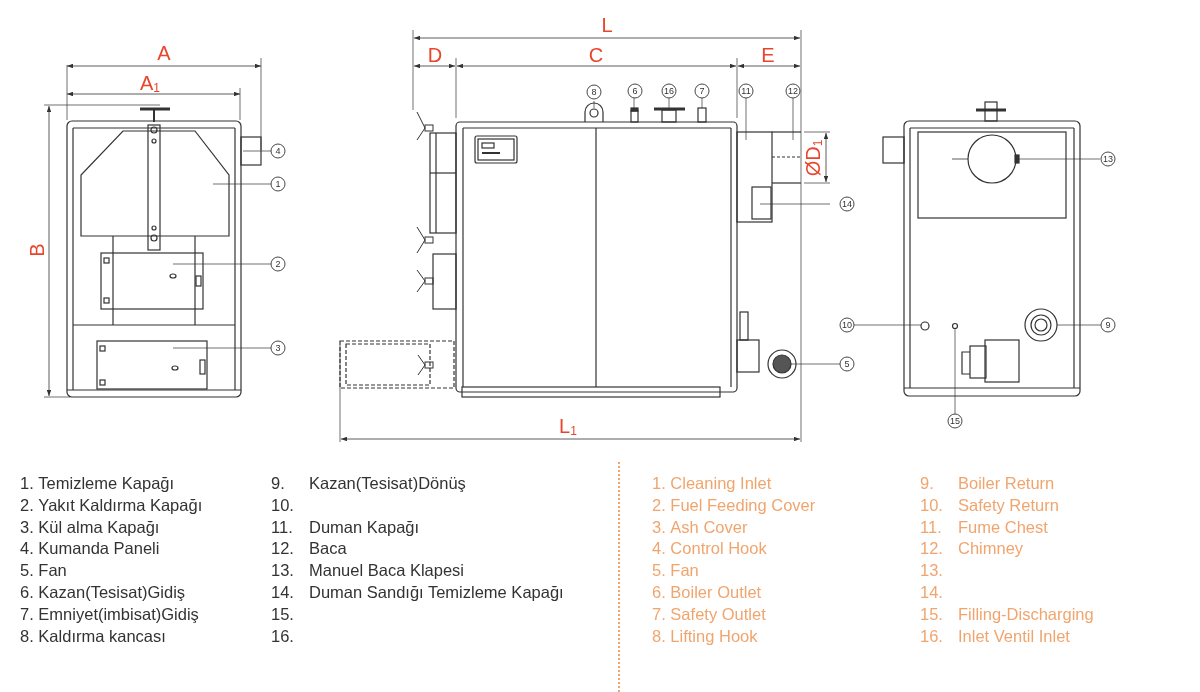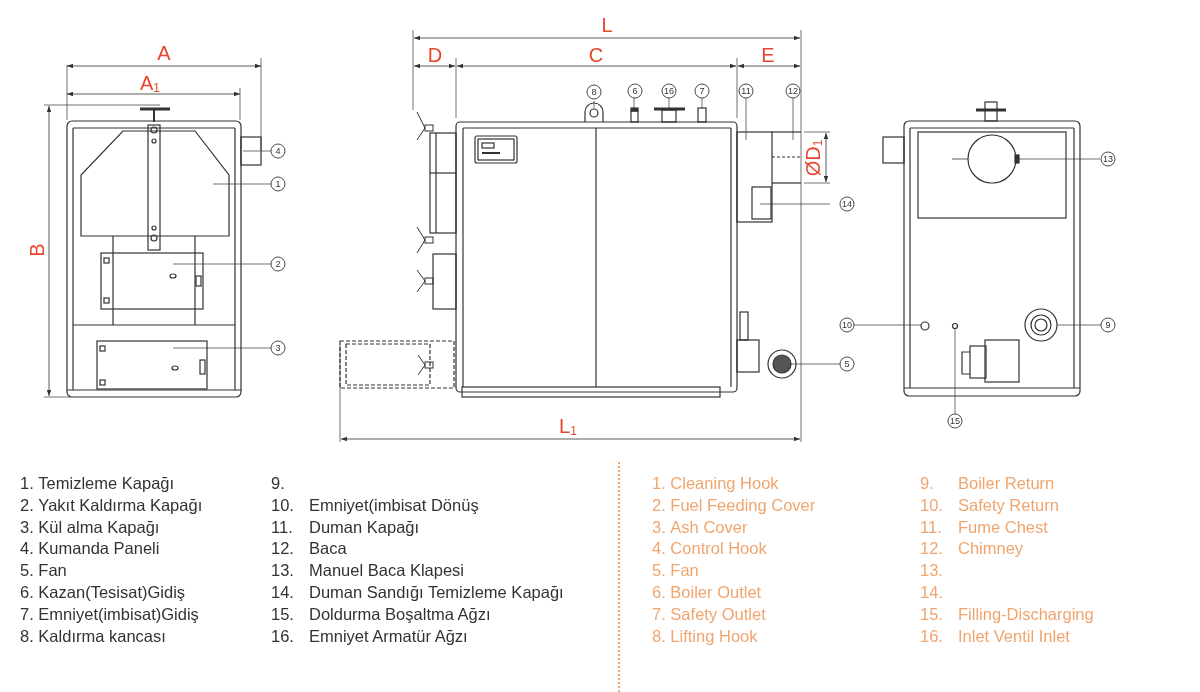--- a/index.html
+++ b/index.html
@@ -252,55 +252,53 @@
   <div class="row"><span class="num">4.</span>&nbsp;<span>Kumanda Paneli</span></div>
   <div class="row"><span class="num">5.</span>&nbsp;<span>Fan</span></div>
   <div class="row"><span class="num">6.</span>&nbsp;<span>Kazan(Tesisat)Gidiş</span></div>
   <div class="row"><span class="num">7.</span>&nbsp;<span>Emniyet(imbisat)Gidiş</span></div>
   <div class="row"><span class="num">8.</span>&nbsp;<span>Kaldırma kancası</span></div>
 </div>
 
 <div class="legend tr wide" style="left:271px;">
   <div class="row">
       <span class="num">9.</span>
+      <span>Kazan(Tesisat)Dönüş</span>
     </div>
   <div class="row">
       <span class="num">10.</span>
-      <span>Emniyet(imbisat Dönüş</span>
     </div>
   <div class="row">
       <span class="num">11.</span>
       <span>Duman Kapağı</span>
     </div>
   <div class="row">
       <span class="num">12.</span>
       <span>Baca</span>
     </div>
   <div class="row">
       <span class="num">13.</span>
       <span>Manuel Baca Klapesi</span>
     </div>
   <div class="row">
       <span class="num">14.</span>
       <span>Duman Sandığı Temizleme Kapağı</span>
     </div>
   <div class="row">
       <span class="num">15.</span>
-      <span>Doldurma Boşaltma Ağzı</span>
     </div>
   <div class="row">
       <span class="num">16.</span>
-      <span>Emniyet Armatür Ağzı</span>
     </div>
 </div>
 
 <div class="sep"></div>
 
 <div class="legend en" style="left:652px;">
-  <div class="row"><span class="num">1.</span>&nbsp;<span>Cleaning Hook</span></div>
+  <div class="row"><span class="num">1.</span>&nbsp;<span>Cleaning Inlet</span></div>
   <div class="row"><span class="num">2.</span>&nbsp;<span>Fuel Feeding Cover</span></div>
   <div class="row"><span class="num">3.</span>&nbsp;<span>Ash Cover</span></div>
   <div class="row"><span class="num">4.</span>&nbsp;<span>Control Hook</span></div>
   <div class="row"><span class="num">5.</span>&nbsp;<span>Fan</span></div>
   <div class="row"><span class="num">6.</span>&nbsp;<span>Boiler Outlet</span></div>
   <div class="row"><span class="num">7.</span>&nbsp;<span>Safety Outlet</span></div>
   <div class="row"><span class="num">8.</span>&nbsp;<span>Lifting Hook</span></div>
 </div>
 
 <div class="legend en wide" style="left:920px;">

